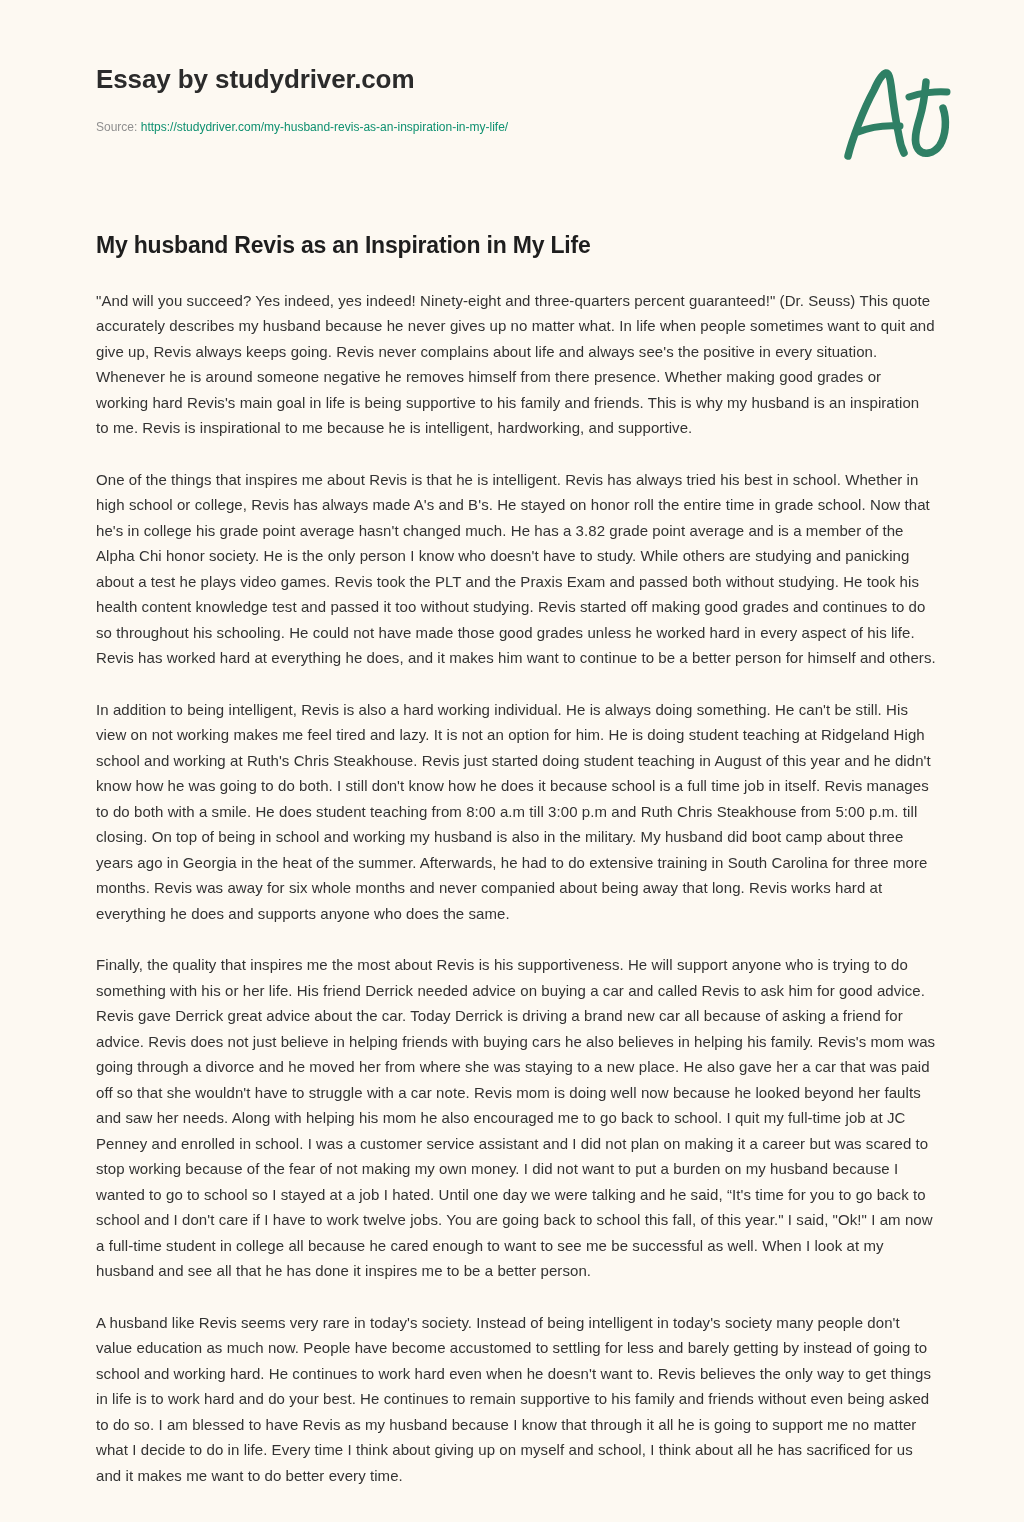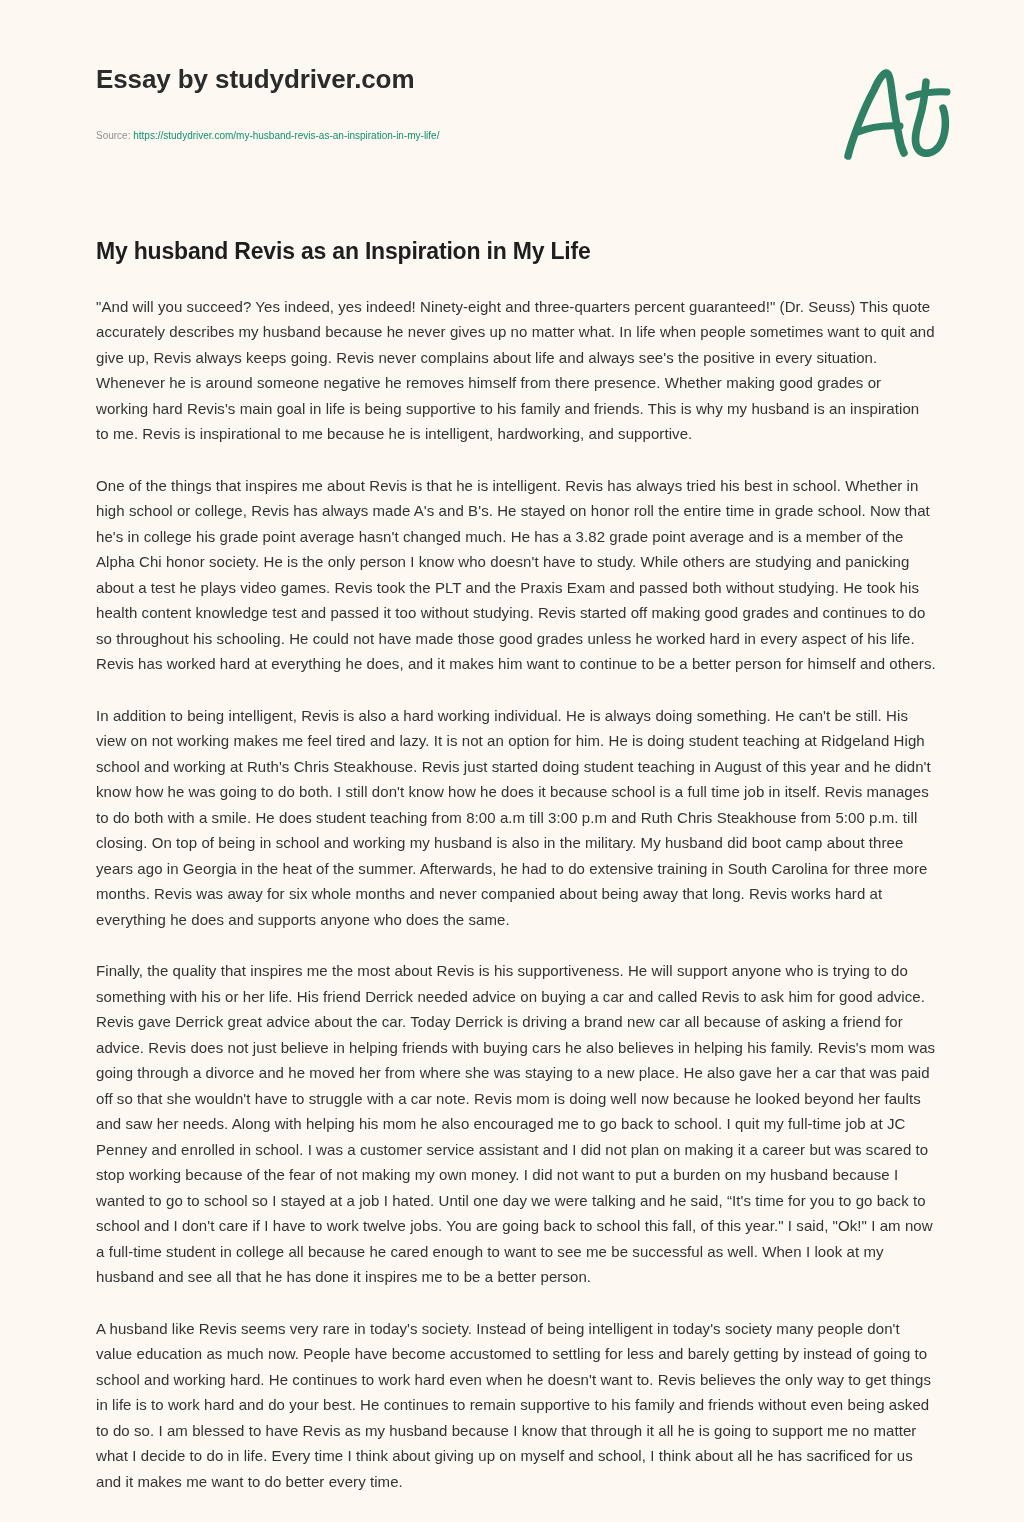--- a/index.html
+++ b/index.html
@@ -34,22 +34,22 @@
   .brand-title {
     font-size: 26px;
     font-weight: bold;
     letter-spacing: -0.1px;
     color: #2b2b2b;
     margin: 0;
     line-height: 1.2;
   }
 
   .source-row {
-    margin-top: 34px;
-    font-size: 10px;
+    margin-top: 25px;
+    font-size: 12px;
     line-height: 1.3;
     white-space: nowrap;
   }
   .source-label {
     color: #8f8f8f;
   }
   .source-link {
     color: #0e9070;
     text-decoration: none;
   }

